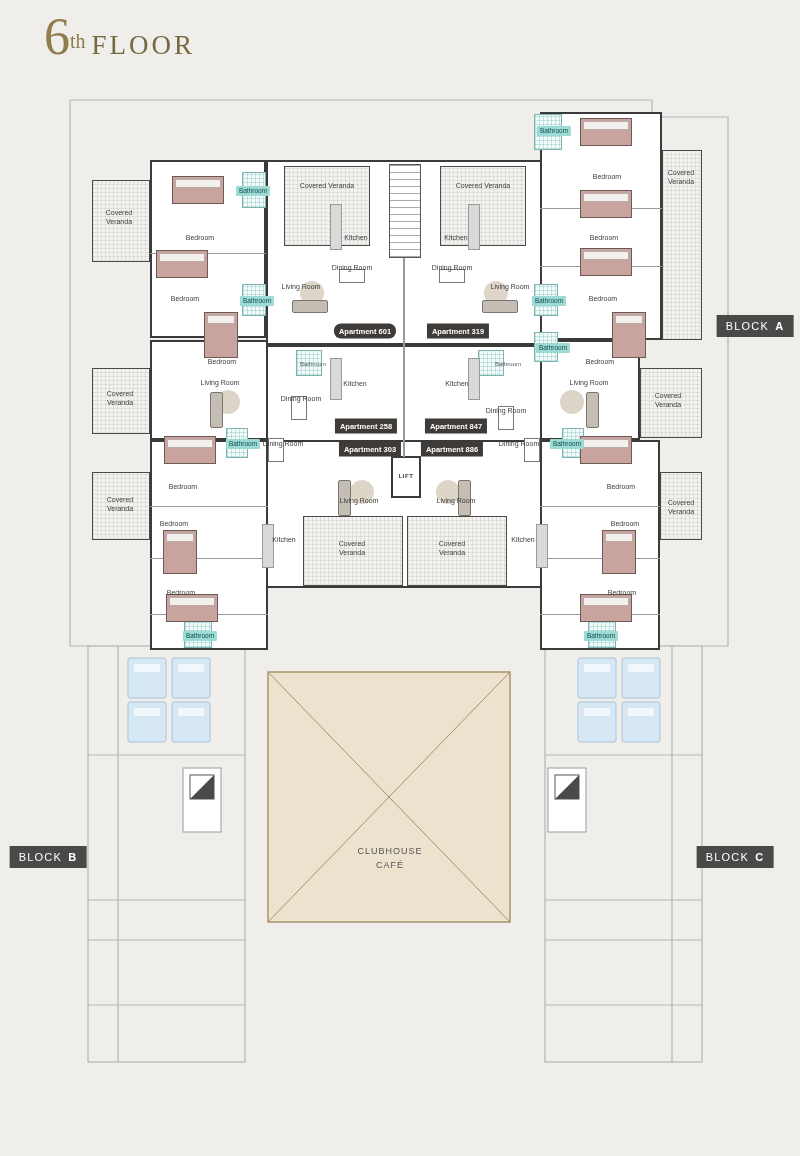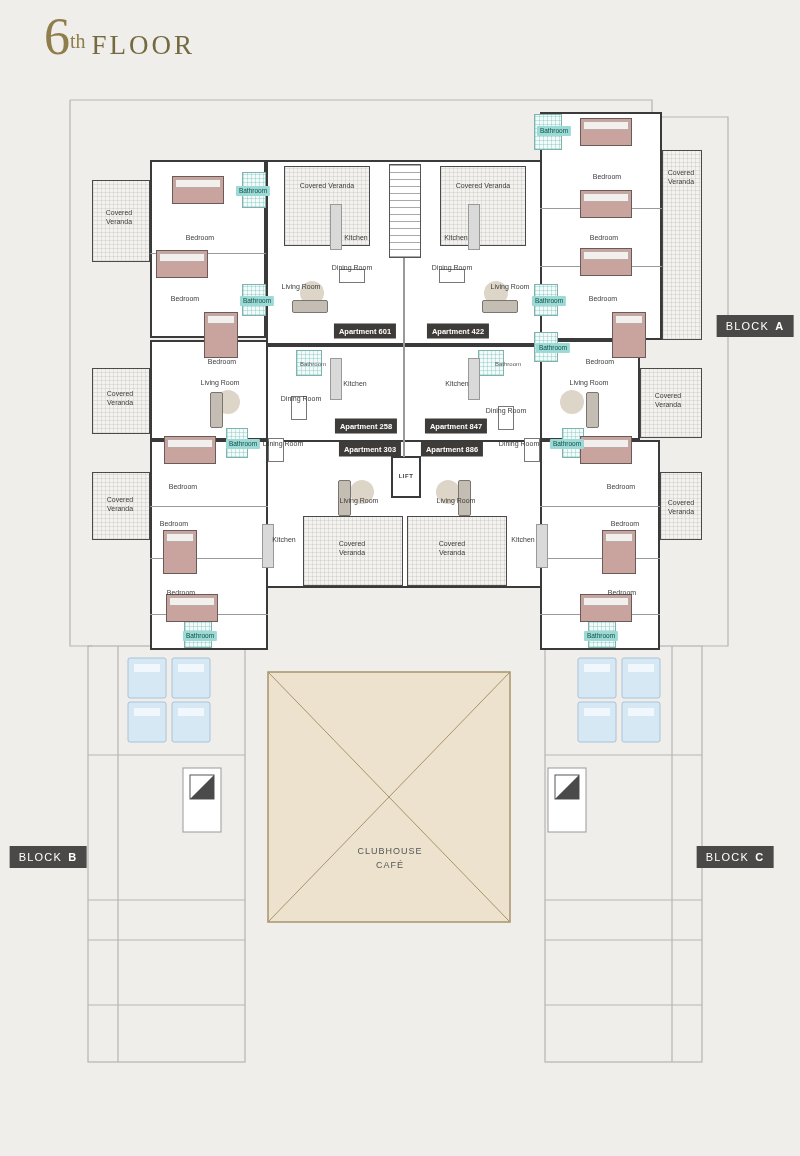--- a/index.html
+++ b/index.html
@@ -256,22 +256,22 @@
       <span class="rlabel teal" style="left: 554px; top: 131px;">Bathroom</span>
       <span class="rlabel teal" style="left: 253px; top: 191px;">Bathroom</span>
       <span class="rlabel teal" style="left: 257px; top: 301px;">Bathroom</span>
       <span class="rlabel teal" style="left: 549px; top: 301px;">Bathroom</span>
       <span class="rlabel teal" style="left: 553px; top: 348px;">Bathroom</span>
       <span class="rlabel teal" style="left: 243px; top: 444px;">Bathroom</span>
       <span class="rlabel teal" style="left: 567px; top: 444px;">Bathroom</span>
       <span class="rlabel teal" style="left: 200px; top: 636px;">Bathroom</span>
       <span class="rlabel teal" style="left: 601px; top: 636px;">Bathroom</span>
       <span class="rlabel lift" style="left: 406px; top: 477px;">LIFT</span>
-      <span class="apt" style="left: 365px; top: 331px;">Apartment 601</span>
-      <span class="apt" style="left: 458px; top: 331px;">Apartment 422</span>
+      <span class="apt" style="left: 365px; top: 331px; border-radius: 7px;">Apartment 601</span>
+      <span class="apt" style="left: 458px; top: 331px;">Apartment 319</span>
       <span class="apt" style="left: 366px; top: 426px;">Apartment 258</span>
       <span class="apt" style="left: 456px; top: 426px;">Apartment 847</span>
       <span class="apt" style="left: 370px; top: 449px;">Apartment 303</span>
       <span class="apt" style="left: 452px; top: 449px;">Apartment 886</span>
       <span class="block" style="left: 755px; top: 326px;"><span>BLOCK </span><b>A</b></span>
       <span class="block" style="left: 48px; top: 857px;"><span>BLOCK </span><b>B</b></span>
       <span class="block" style="left: 735px; top: 857px;"><span>BLOCK </span><b>C</b></span>
     </div>
 
   <div id="clubhouse-label">

